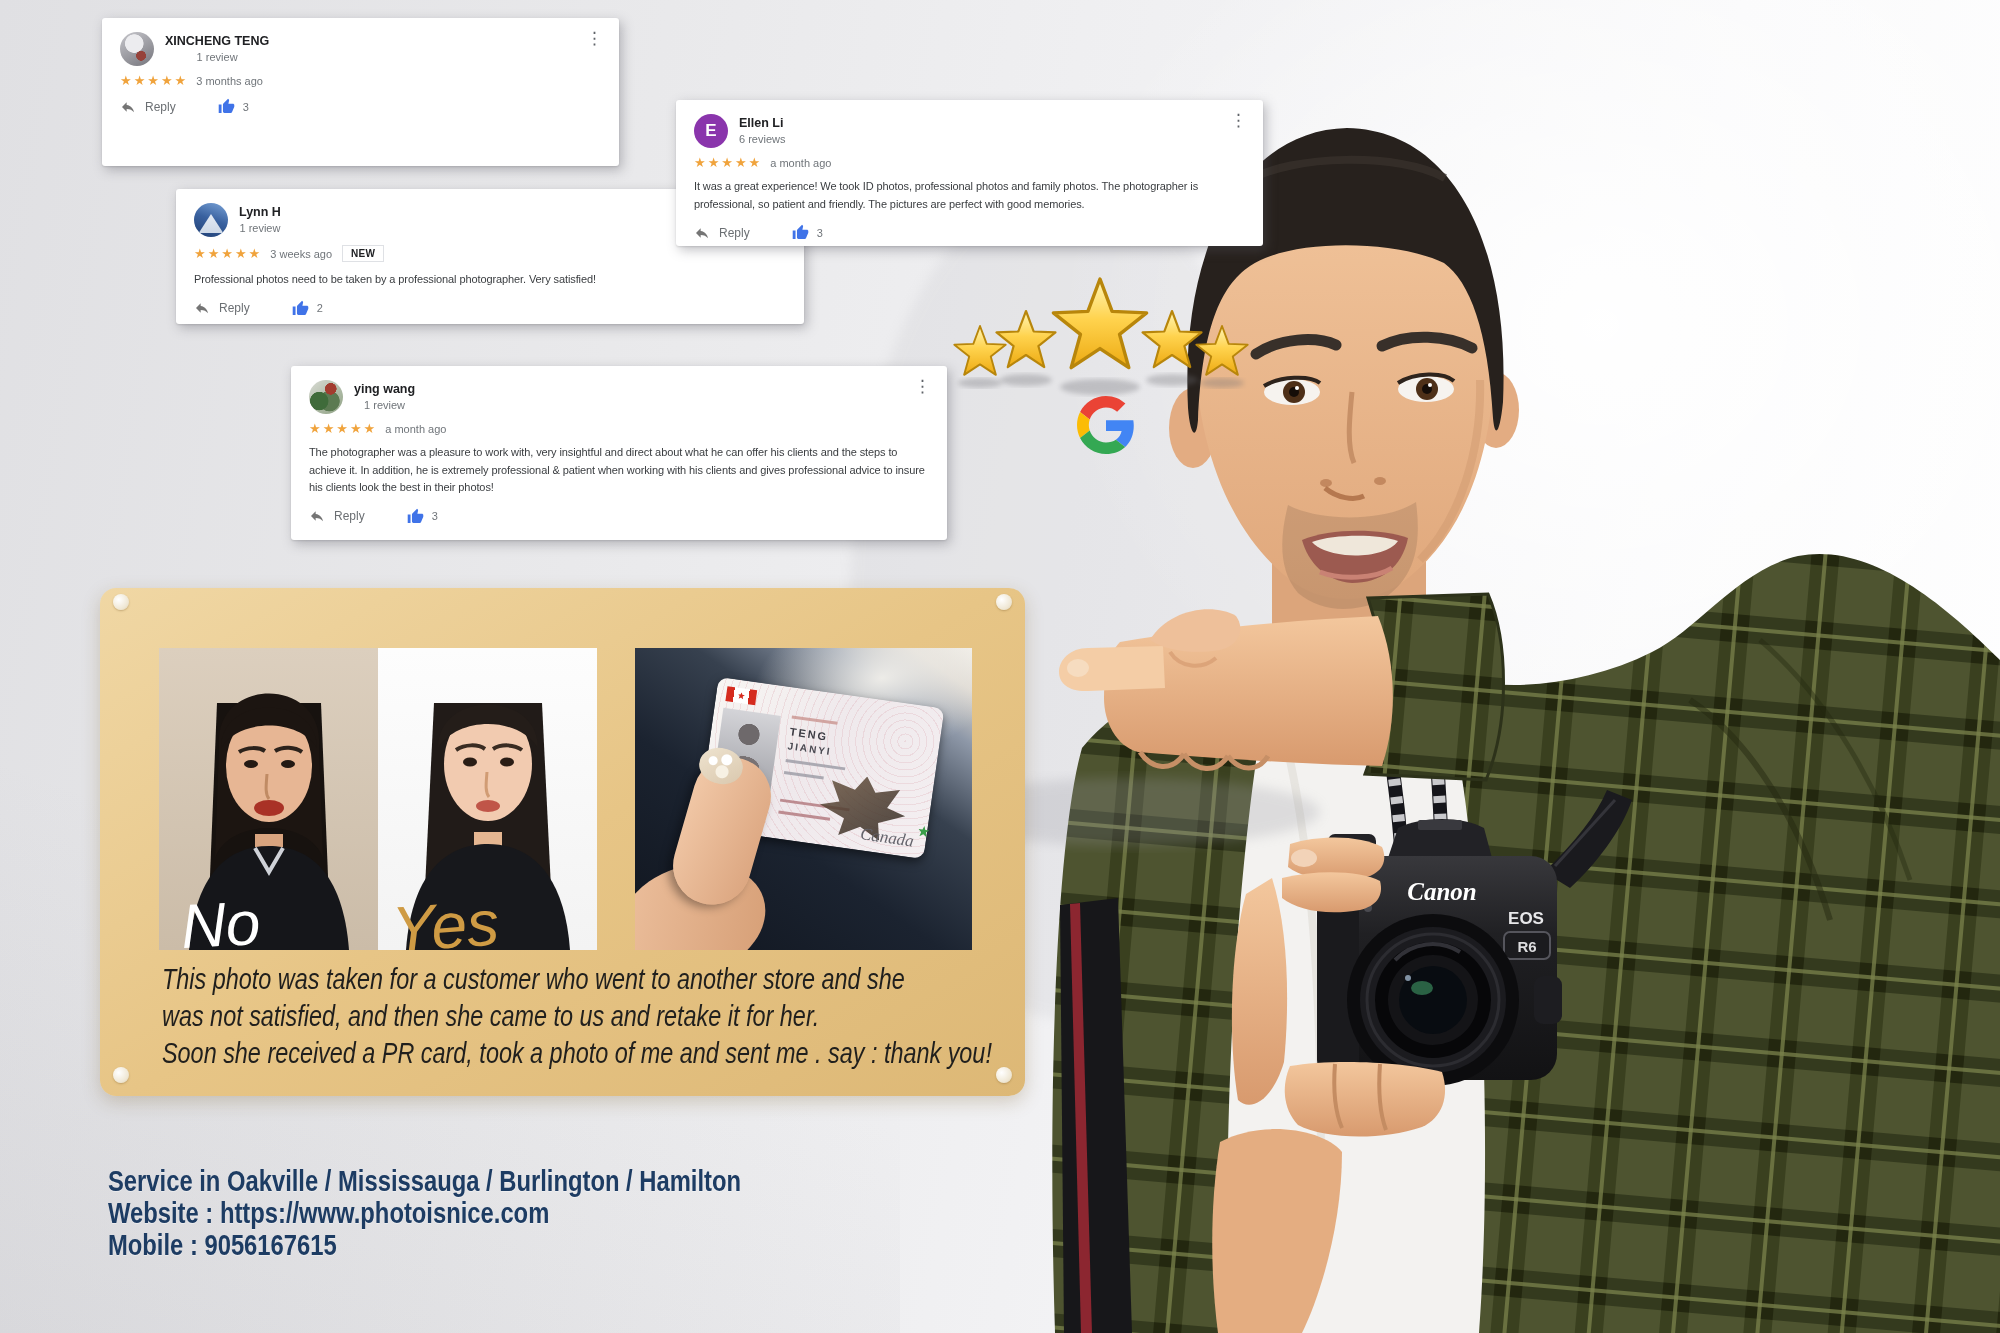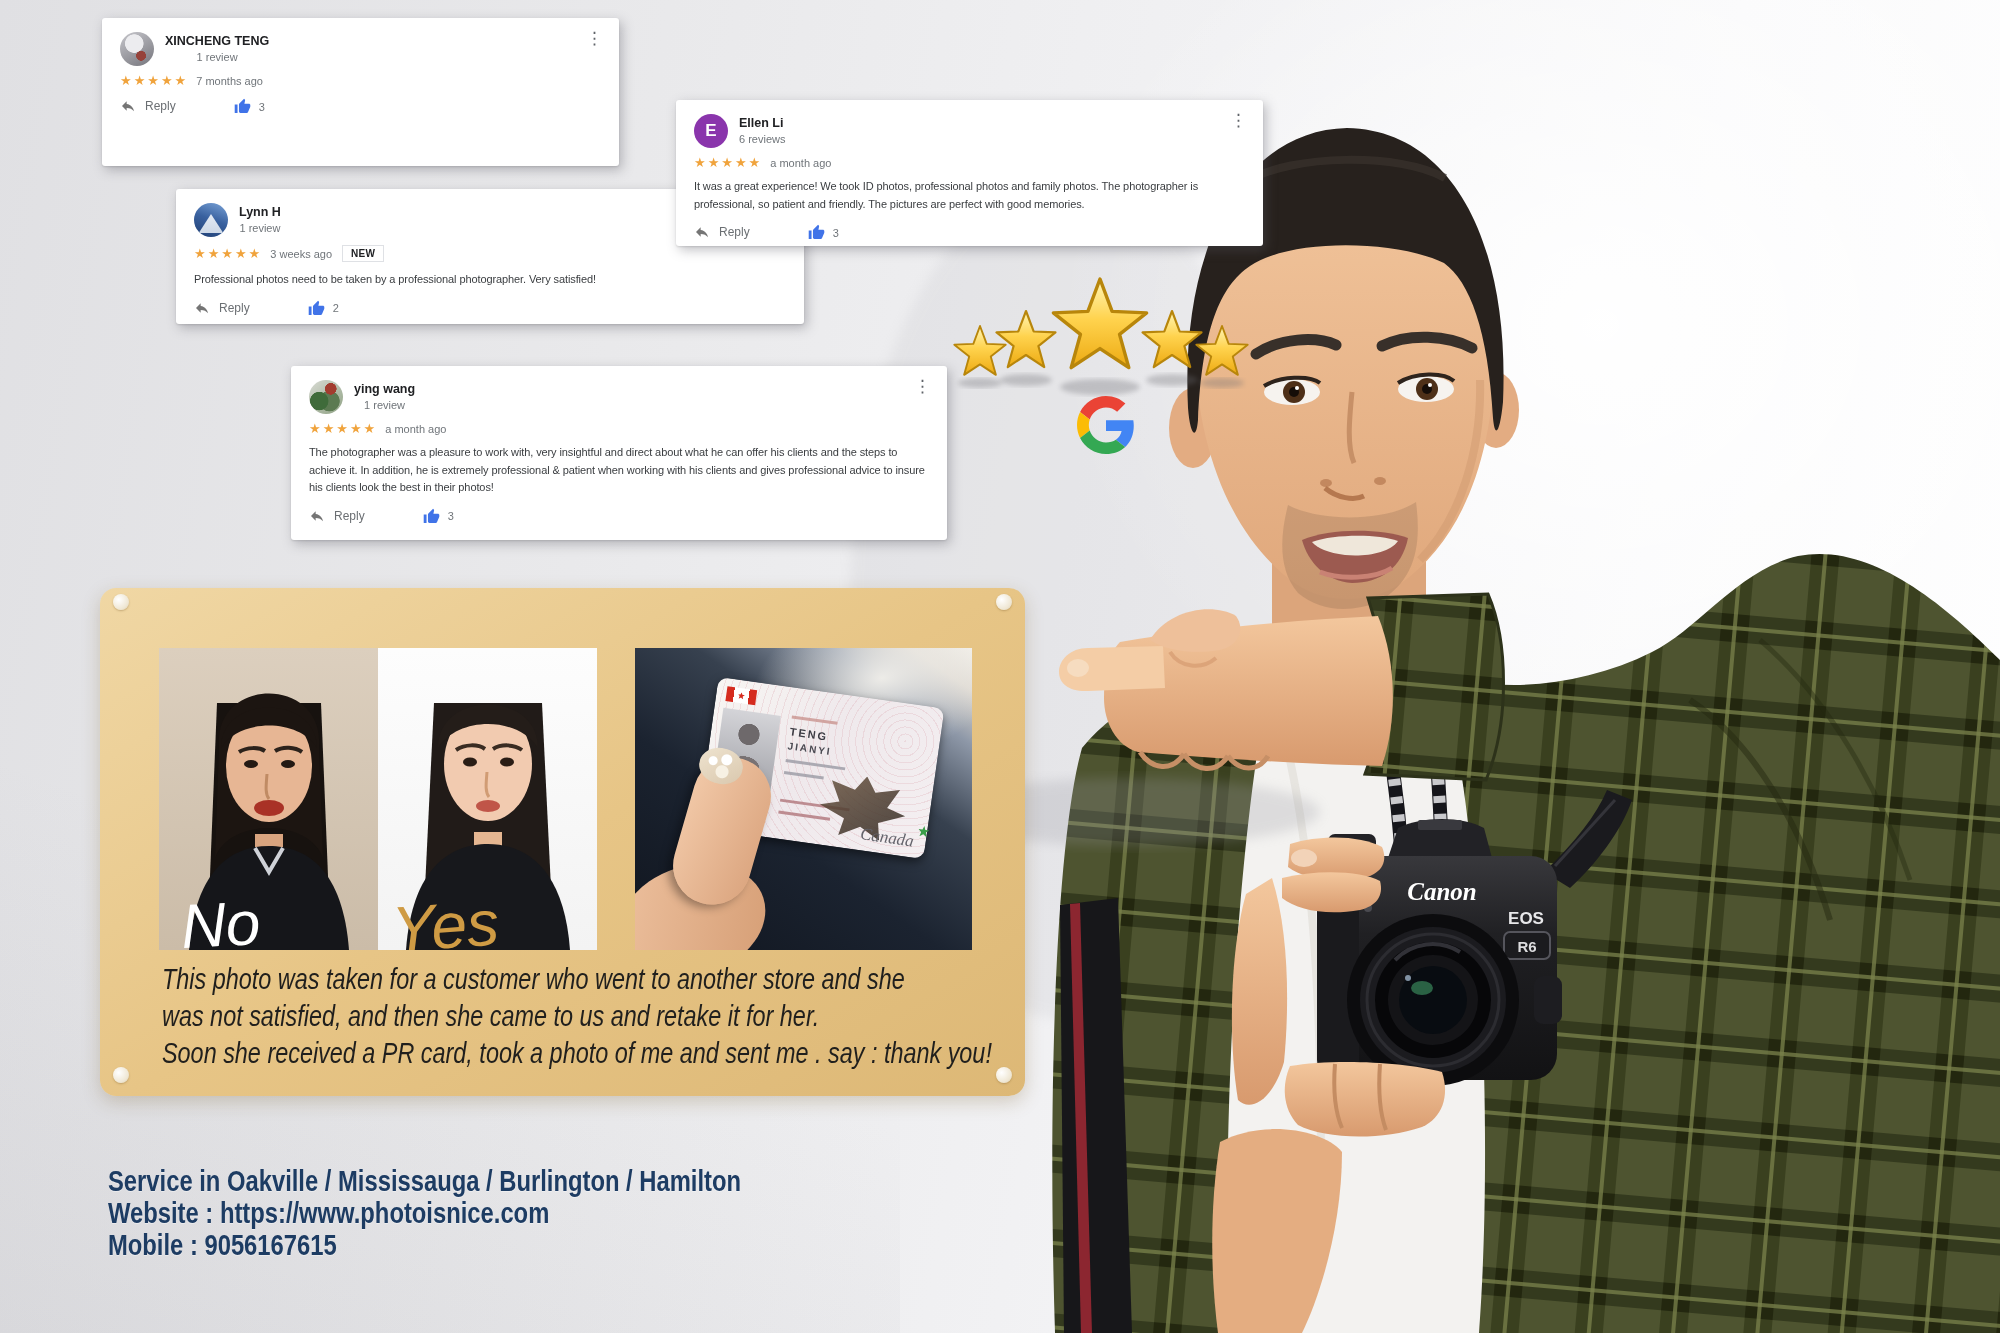--- a/index.html
+++ b/index.html
@@ -46,21 +46,21 @@
     radial-gradient(circle at 60% 62%,#5c7a52 0 34%,rgba(0,0,0,0) 36%),
     linear-gradient(140deg,#d9dbd4,#8fa284);}
   .rc-name{font-size:12.5px;font-weight:bold;line-height:1.25;}
   .rc-meta{font-size:11px;color:#70757a;line-height:1.3;text-align:center;}
   .rc-stars-row{display:flex;align-items:center;margin-top:8px;}
   .rc-stars{color:#f0a33c;font-size:13px;letter-spacing:2px;line-height:1;}
   .rc-date{font-size:11px;color:#70757a;margin-left:8px;}
   .rc-new{margin-left:10px;border:1.5px solid #dfe1e5;border-radius:0;
     padding:2px 8px;font-size:10px;font-weight:bold;color:#202124;letter-spacing:.3px;}
   .rc-body{margin-top:9px;font-size:11px;line-height:1.6;color:#3a3d40;letter-spacing:-.1px;}
-  .rc-actions{margin-top:11px;display:flex;align-items:flex-start;gap:16px;}
+  .rc-actions{margin-top:11px;display:flex;align-items:center;}
   .rc-reply{display:flex;align-items:center;cursor:pointer;}
   .rc-reply-label{font-size:12px;color:#6b6f73;margin-left:9px;}
   .rc-like{display:flex;align-items:center;margin-left:42px;cursor:pointer;}
   .rc-like-count{font-size:11px;color:#70757a;margin-left:8px;}
   .rc-dots{position:absolute;top:10px;right:12px;font-size:17px;color:#5f6368;
     line-height:1;cursor:pointer;padding:2px 4px;}
   .icon-svg{display:block;}
 
   
   .big-stars{position:absolute;left:930px;top:265px;z-index:5;}
@@ -306,21 +306,21 @@
     <div class="rc-dots">⋮</div>
     <div class="rc-head">
       <div class="avatar avatar-zhao"></div>
       <div>
         <div class="rc-name">XINCHENG TENG</div>
         <div class="rc-meta">1 review</div>
       </div>
     </div>
     <div class="rc-stars-row">
       <span class="rc-stars">★★★★★</span>
-      <span class="rc-date">7 months ago</span>
+      <span class="rc-date">3 months ago</span>
     </div>
     <div class="rc-actions">
       <span class="rc-reply">
         <svg class="icon-svg" width="16" height="16" viewBox="0 0 24 24">
             <path fill="#757575" d="M10 9V5l-7 7 7 7v-4.1c5 0 8.5 1.6 11 5.1-1-5-4-10-11-11z"></path>
           </svg>
         <span class="rc-reply-label">Reply</span>
       </span>
       <span class="rc-like">
         <svg class="icon-svg" width="17" height="17" viewBox="0 0 24 24">

